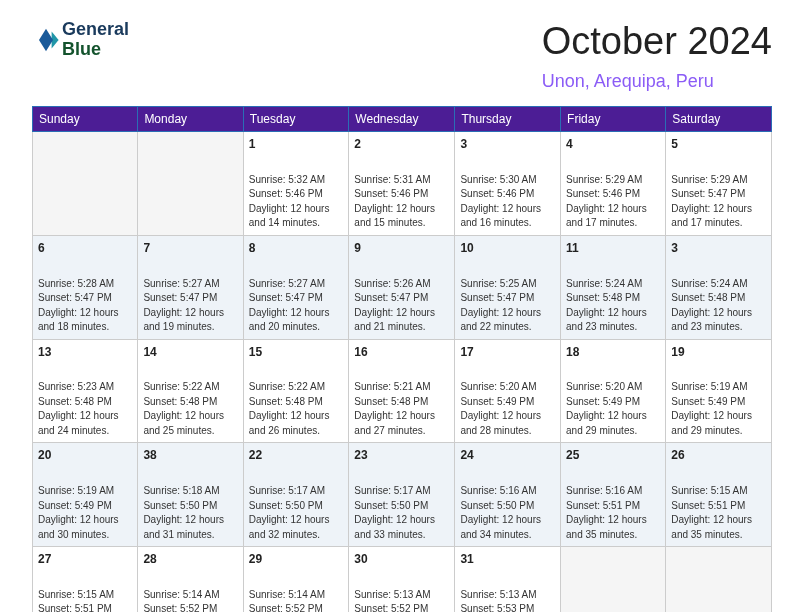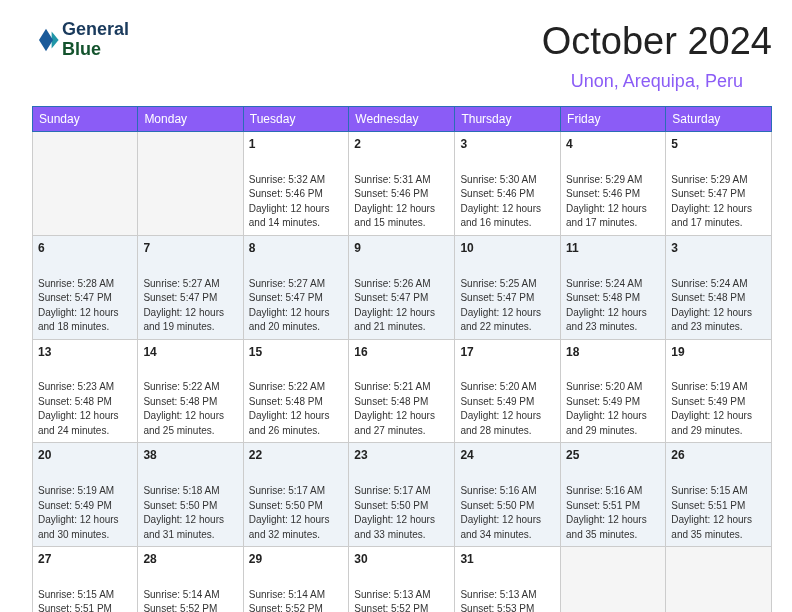--- a/index.html
+++ b/index.html
@@ -23,39 +23,39 @@
       display: flex;
       align-items: center;
       gap: 0;
     }
     .logo-icon {
       width: 28px;
       height: 28px;
       margin-right: 2px;
     }
     .title-block {
-      text-align: center;
+      text-align: left;
     }
     .month-title {
       font-size: 38px;
       font-weight: 300;
       color: #222;
     }
     .subtitle {
       font-size: 18px;
       color: #8b5cf6;
       margin-top: 8px;
     }
     .calendar {
       width: 100%;
       border-collapse: collapse;
       font-size: 10.5px;
     }
     .calendar th {
-      background: #8b5cf6;
+      background: #4c1d95;
       color: #fff;
       text-align: left;
       padding: 5px 6px;
       font-size: 12px;
       font-weight: normal;
       border: 1px solid #2a6db5;
     }
     .calendar td {
       border: 1px solid #ccc;
       vertical-align: top;

